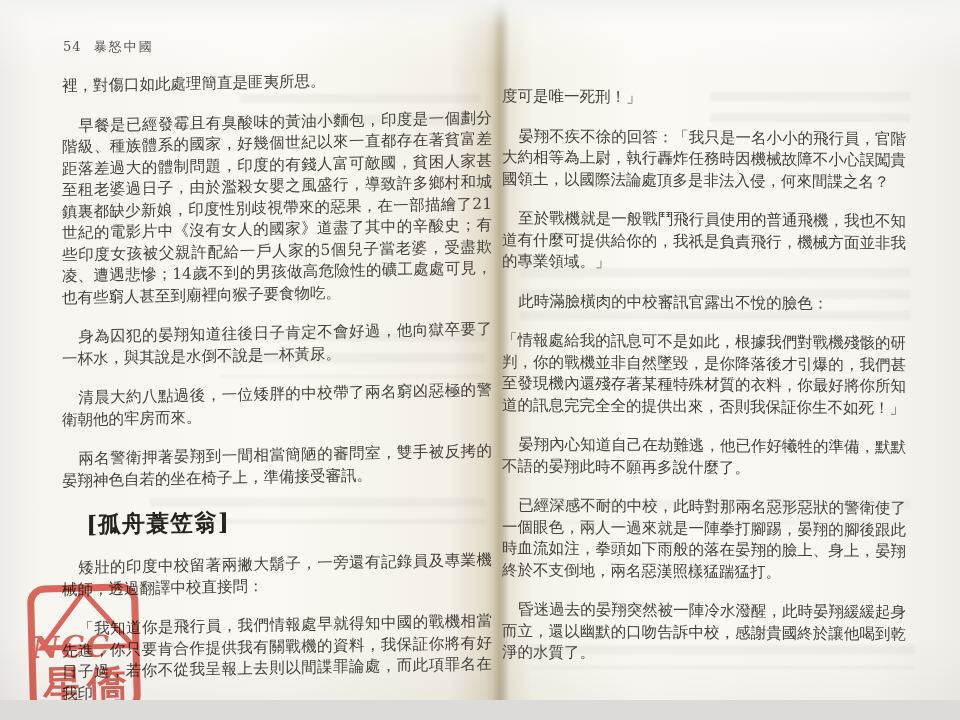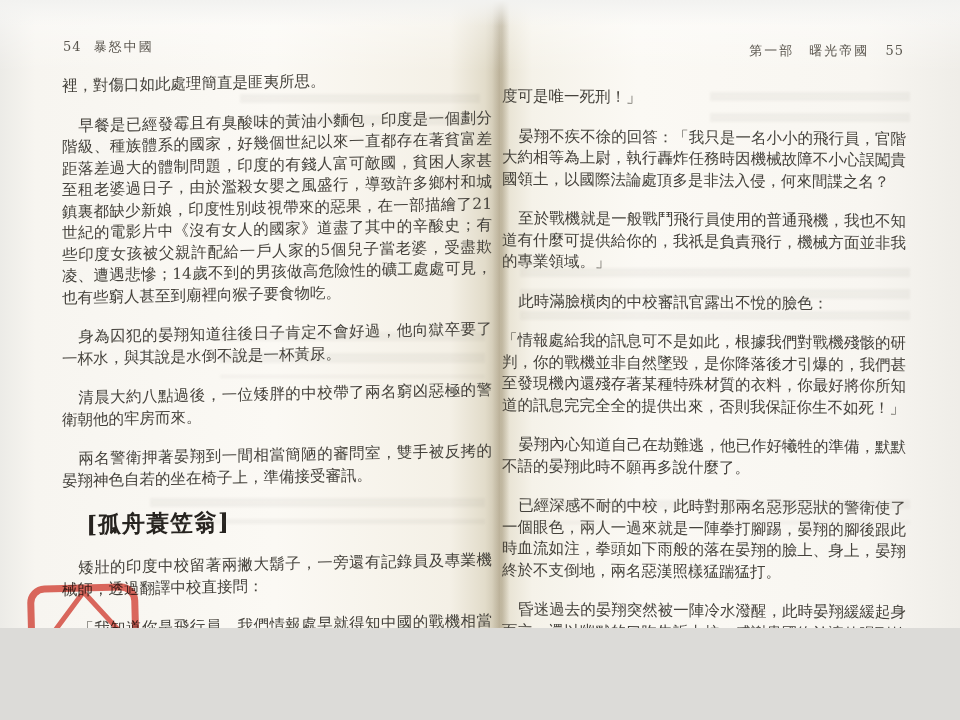--- a/index.html
+++ b/index.html
@@ -1,21 +1,21 @@
 <!DOCTYPE html>
 <html><head>
 <meta charset="utf-8">
 <style>
   html,body{margin:0;padding:0;}
   body{
     width:960px;height:720px;overflow:hidden;
     background:#dcdbd8;
     font-family:"DejaVu Serif","Liberation Serif",serif;
   }
-  .photo{position:relative;width:960px;height:628px;overflow:hidden;background:#e4e3e0;}
+  .photo{position:relative;width:960px;height:700px;overflow:hidden;background:#e4e3e0;}
 
   
   .page-left{
     position:absolute;left:0;top:0;width:500px;height:720px;
     background:
       linear-gradient(180deg, rgba(255,255,255,.55), rgba(255,255,255,0) 10%, rgba(255,255,255,0) 88%, rgba(0,0,0,.05)),
       linear-gradient(90deg, #ecebe7 0%, #f7f5f0 7%, #fbf9f4 55%, #f4f0e6 90%, #e2dcca 97%, #c9c0aa 100%);
   }
   .page-right{
     position:absolute;left:500px;top:0;width:460px;height:720px;
@@ -97,25 +97,20 @@
       <p>矮壯的印度中校留著兩撇大鬍子，一旁還有記錄員及專業機械師，透過翻譯中校直接問：</p>
       <p>「我知道你是飛行員，我們情報處早就得知中國的戰機相當先進，你只要肯合作提供我有關戰機的資料，我保証你將有好日子過，若你不從我呈報上去則以間諜罪論處，而此項罪名在我印</p>
     </div>
 
     <div class="ghost" style="left:240px;top:94px;width:240px;height:44px;"></div>
     <div class="ghost" style="left:220px;top:332px;width:265px;height:46px;"></div>
     <div class="ghost" style="left:150px;top:498px;width:335px;height:26px;"></div>
   </div>
 
   <div class="page-right">
-    <div class="hdr hdr-right">
-      <span class="part">第一部</span>
-      <span>曙光帝國</span>
-      <span class="num">55</span>
-    </div>
 
     <div class="body-col body-right">
       <p class="flush">度可是唯一死刑！」</p>
       <p>晏翔不疾不徐的回答：「我只是一名小小的飛行員，官階大約相等為上尉，執行轟炸任務時因機械故障不小心誤闖貴國領土，以國際法論處頂多是非法入侵，何來間諜之名？</p>
       <p>至於戰機就是一般戰鬥飛行員使用的普通飛機，我也不知道有什麼可提供給你的，我祇是負責飛行，機械方面並非我的專業領域。」</p>
       <p>此時滿臉橫肉的中校審訊官露出不悅的臉色：</p>
       <p class="flush">「情報處給我的訊息可不是如此，根據我們對戰機殘骸的研判，你的戰機並非自然墜毀，是你降落後才引爆的，我們甚至發現機內還殘存著某種特殊材質的衣料，你最好將你所知道的訊息完完全全的提供出來，否則我保証你生不如死！」</p>
       <p>晏翔內心知道自己在劫難逃，他已作好犧牲的準備，默默不語的晏翔此時不願再多說什麼了。</p>
       <p>已經深感不耐的中校，此時對那兩名惡形惡狀的警衛使了一個眼色，兩人一過來就是一陣拳打腳踢，晏翔的腳後跟此時血流如注，拳頭如下雨般的落在晏翔的臉上、身上，晏翔終於不支倒地，兩名惡漢照樣猛踹猛打。</p>
       <p>昏迷過去的晏翔突然被一陣冷水潑醒，此時晏翔緩緩起身而立，還以幽默的口吻告訴中校，感謝貴國終於讓他喝到乾淨的水質了。</p>

